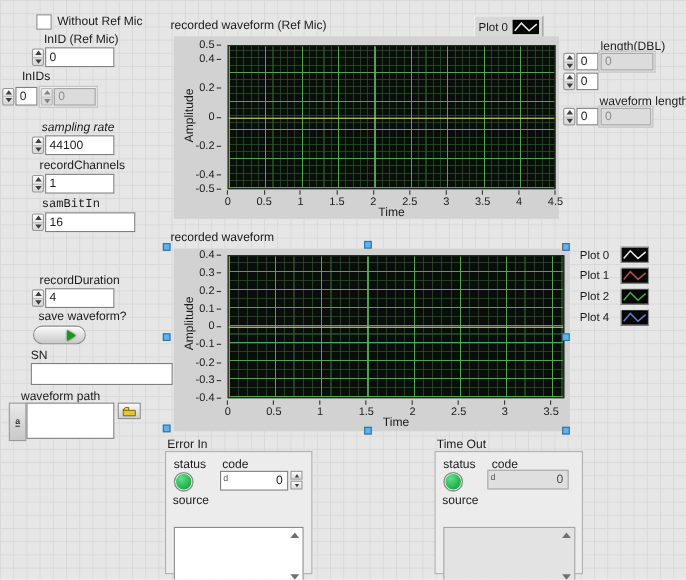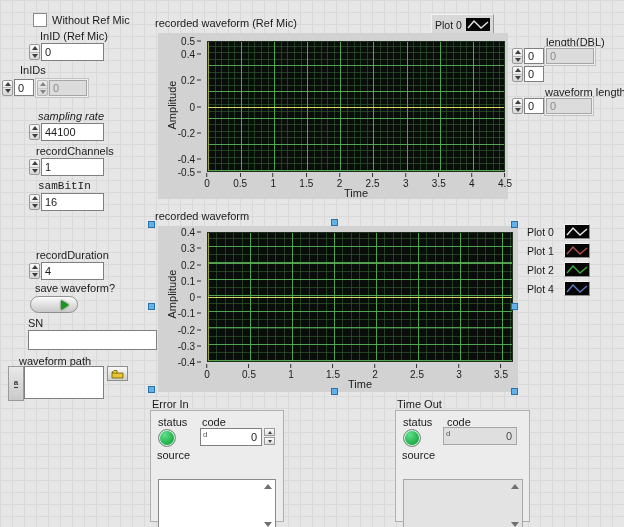--- a/index.html
+++ b/index.html
@@ -128,21 +128,21 @@
       </span>
     <span class="field" style="width:63px;height:18px;">1</span>
   </div>
 
   <div class="abs lbl" style="left:38px;top:180px;font-family:Liberation Mono, monospace;">samBitIn</div>
   <div class="abs numctl" style="left:29px;top:193px;">
     <span class="spin">
         <div class="up"></div>
         <div class="dn"></div>
       </span>
-    <span class="field" style="width:63px;height:18px;">16</span>
+    <span class="field" style="width:82px;height:18px;">16</span>
   </div>
 
   <div class="abs lbl" style="left:36px;top:249px;">recordDuration</div>
   <div class="abs numctl" style="left:29px;top:262px;">
     <span class="spin">
         <div class="up"></div>
         <div class="dn"></div>
       </span>
     <span class="field" style="width:63px;height:18px;">4</span>
   </div>

